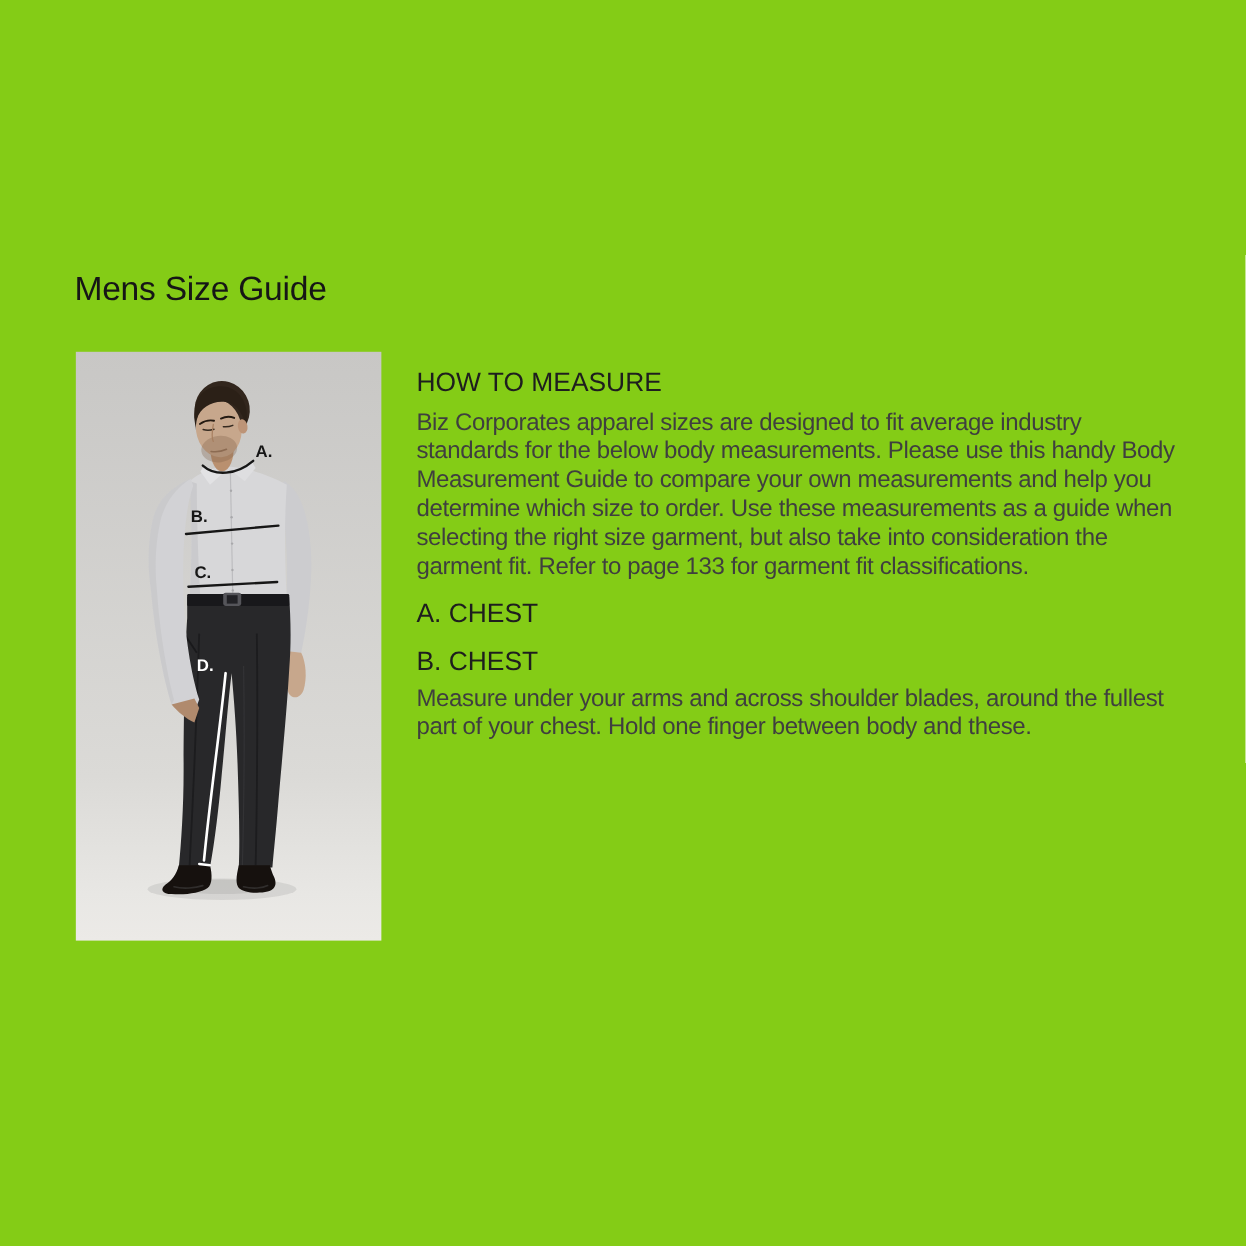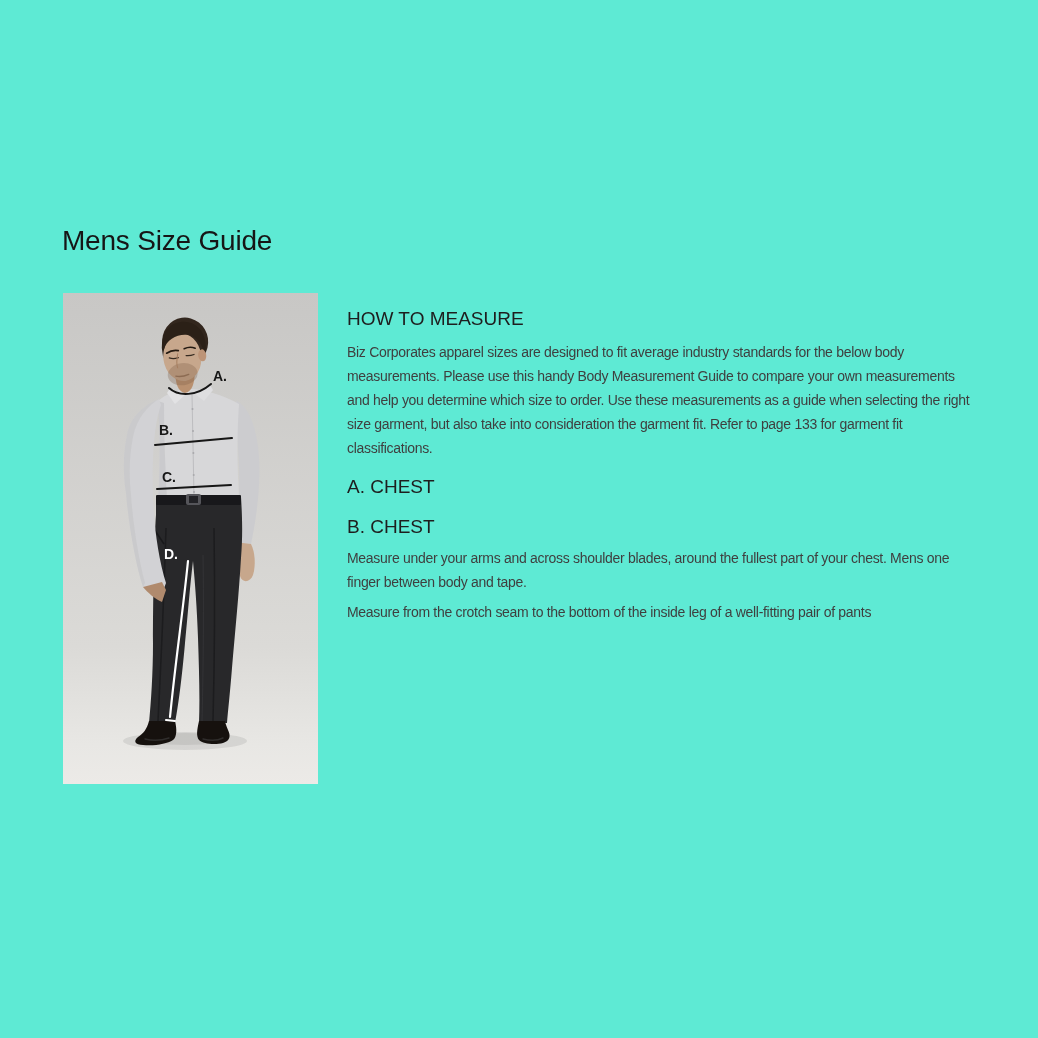--- a/index.html
+++ b/index.html
@@ -1,20 +1,20 @@
 <!DOCTYPE html>
 <html><head>
 <meta charset="utf-8">
 <style>
   html, body { margin: 0; padding: 0; background: #ffffff; }
   .canvas {
     position: relative;
     width: 1038px;
     height: 1038px;
-    background: #5eead4;
+    background: #84cc16;
     font-family: "Liberation Sans", "DejaVu Sans", sans-serif;
     overflow: hidden;
   }
   .page-title {
     position: absolute;
     left: 62px;
     top: 224px;
     margin: 0;
     font-size: 28px;
     line-height: 34px;
@@ -31,30 +31,30 @@
   }
   .photo svg { display: block; width: 255px; height: 491px; }
   .content {
     position: absolute;
     left: 347px;
     top: 306px;
     width: 632px;
   }
   .section-heading {
     margin: 0;
-    font-size: 19px;
+    font-size: 22px;
     line-height: 26px;
     font-weight: 400;
     color: #1e1e1e;
     letter-spacing: 0;
   }
   .section-heading.sub { margin-top: 14px; }
   .section-text {
     margin: 6px 0 0 0;
-    font-size: 14px;
+    font-size: 20px;
     line-height: 24px;
     font-weight: 400;
     color: #3f3f3f;
     letter-spacing: -0.3px;
   }
   .section-text.intro { margin-top: 8px; }
   .figure-label {
     font-family: "Liberation Sans", "DejaVu Sans", sans-serif;
     font-weight: 700;
     font-size: 14px;
@@ -146,19 +146,18 @@
     </svg>
   </div>
 
   <div class="content">
     <h2 class="section-heading">HOW TO MEASURE</h2>
     <p class="section-text intro">Biz Corporates apparel sizes are designed to fit average industry standards for the below body measurements. Please use this handy Body Measurement Guide to compare your own measurements and help you determine which size to order. Use these measurements as a guide when selecting the right size garment, but also take into consideration the garment fit. Refer to page 133 for garment fit classifications.</p>
 
     <h3 class="section-heading sub">A. CHEST</h3>
 
     <h3 class="section-heading sub">B. CHEST</h3>
-    <p class="section-text">Measure under your arms and across shoulder blades, around the fullest part of your chest. Mens one finger between body and tape.</p>
+    <p class="section-text">Measure under your arms and across shoulder blades, around the fullest part of your chest. Hold one finger between body and these.</p>
 
 
-    <p class="section-text">Measure from the crotch seam to the bottom of the inside leg of a well-fitting pair of pants</p>
   </div>
 
 </div>
 
 </body></html>

